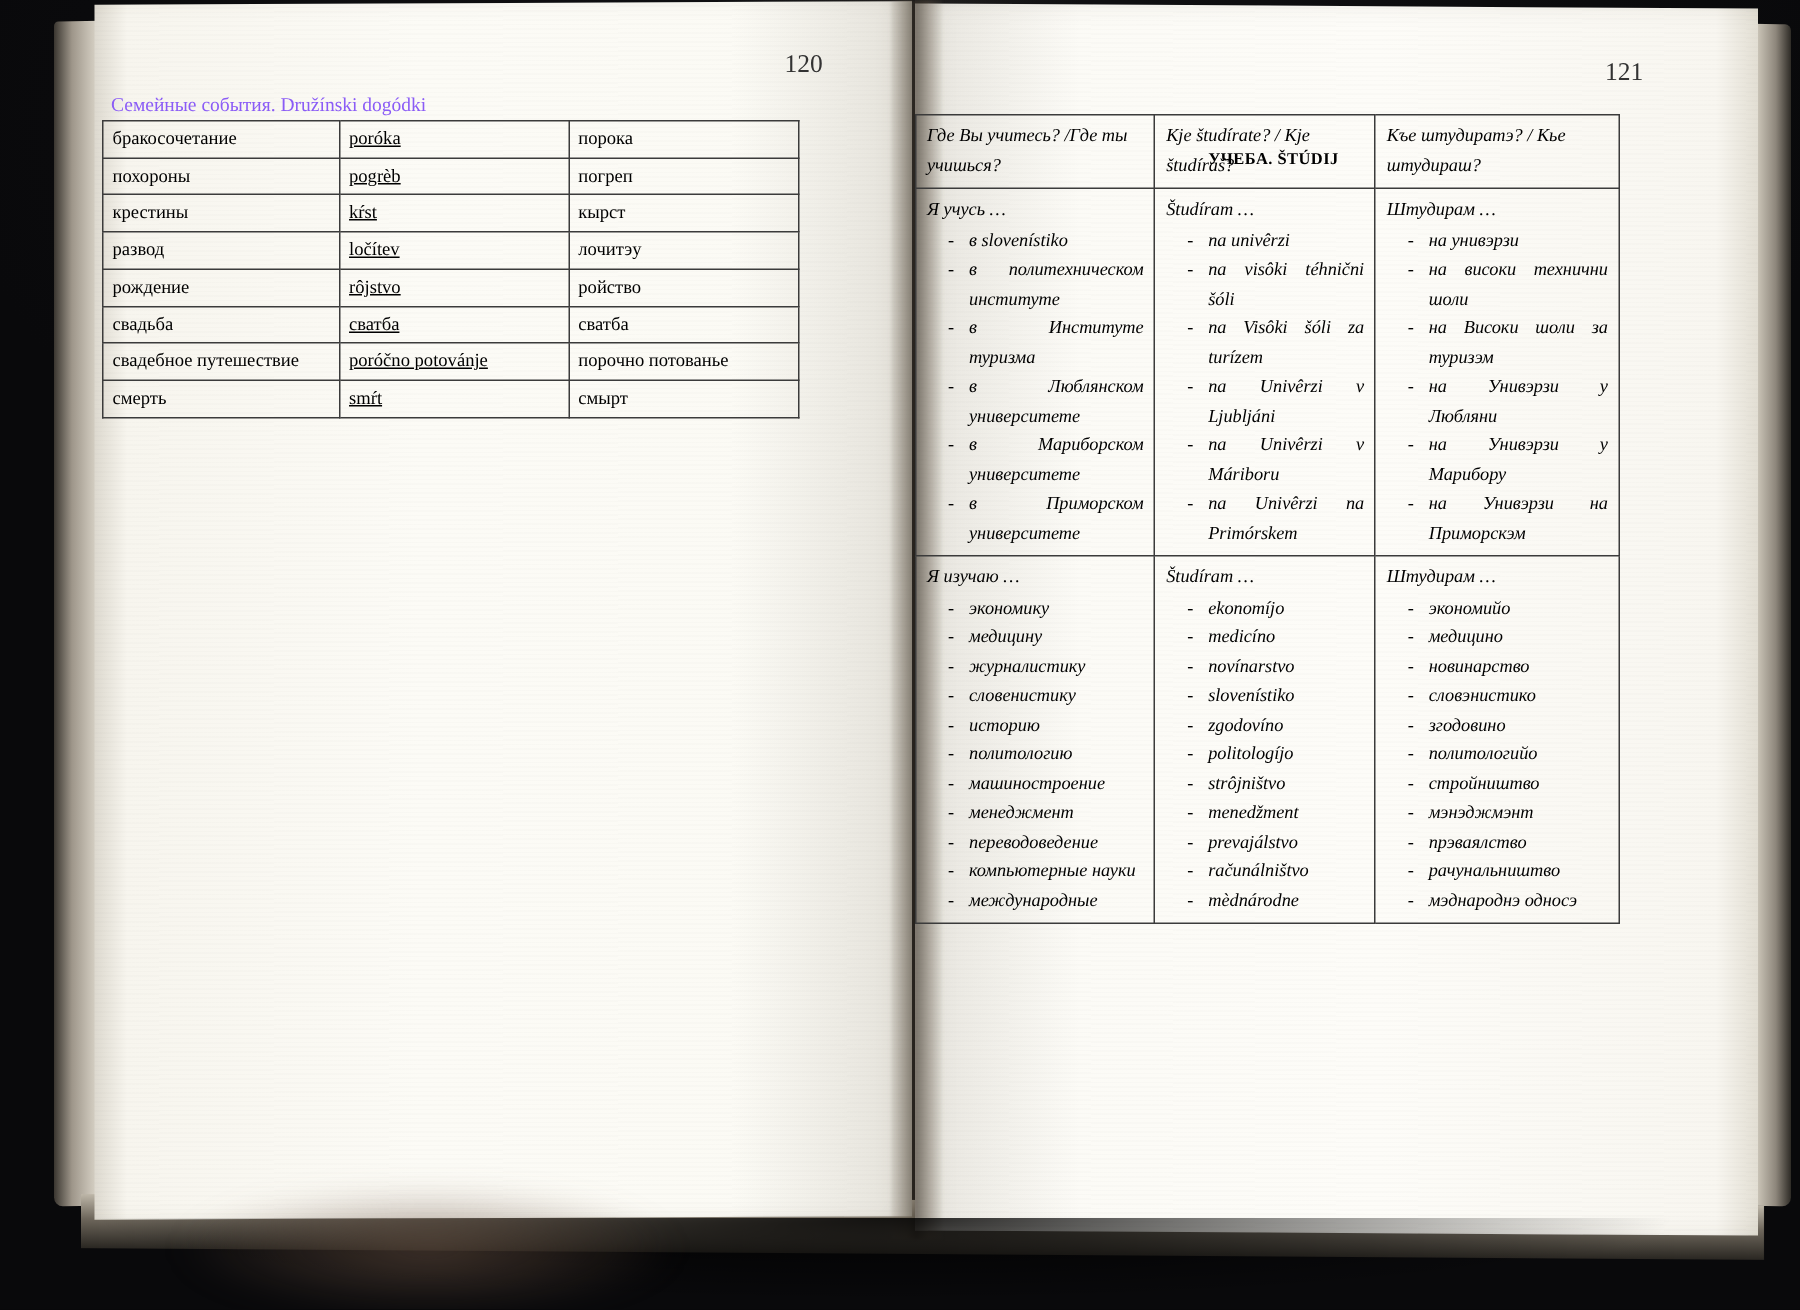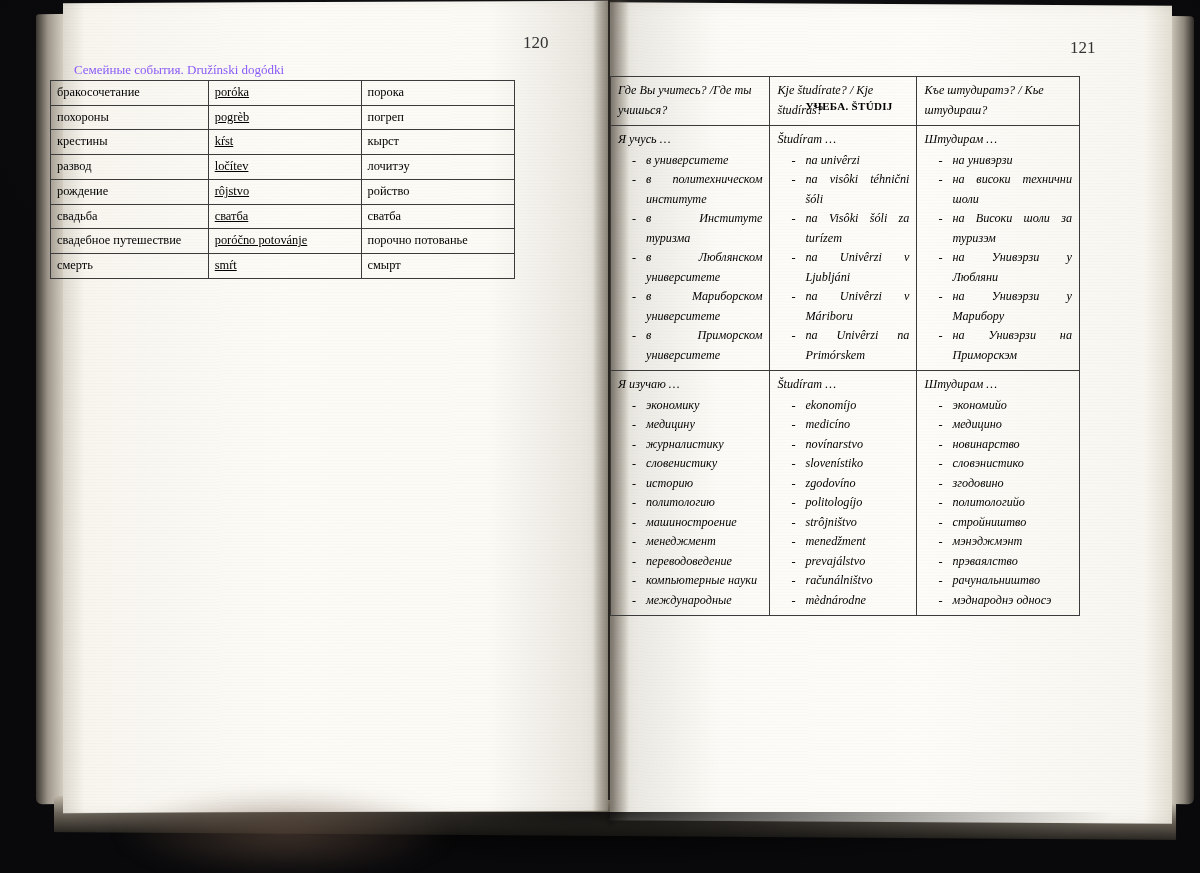--- a/index.html
+++ b/index.html
@@ -127,21 +127,21 @@
   table.tbl td {
     border: 1px solid #3b3b3b;
     vertical-align: top;
     padding: 3px 6px 4px 6px;
     font-size: 12.4px;
     line-height: 1.35;
   }
   
   #left-table {
     position: absolute;
-    left: 32px;
+    left: 50px;
     top: 80px;
     width: 465px;
   }
   #left-table td:nth-child(1) { width: 155px; }
   #left-table td:nth-child(2) { width: 155px; text-decoration: underline; }
   #left-table td:nth-child(3) { width: 155px; }
 
   
   .r-title {
     position: absolute;
@@ -289,21 +289,21 @@
         <tbody id="right-tbody">
             <tr>
               <td class="hdr-cell">Где Вы учитесь? /Где ты учишься?</td>
               <td class="hdr-cell">Kje študírate? / Kje študíraš?</td>
               <td class="hdr-cell">Къе штудиратэ? / Кье штудираш?</td>
             </tr>
             <tr>
               <td>
                 <span class="lead">Я учусь …</span>
                 <ul class="items">
-                  <li>в университете</li>
+                  <li>в slovenístiko</li>
                   <li>в политехническом институте</li>
                   <li>в Институте туризма</li>
                   <li>в Люблянском университете</li>
                   <li>в Мариборском университете</li>
                   <li>в Приморском университете</li>
                 </ul>
               </td>
               <td>
                 <span class="lead">Študíram …</span>
                 <ul class="items">

